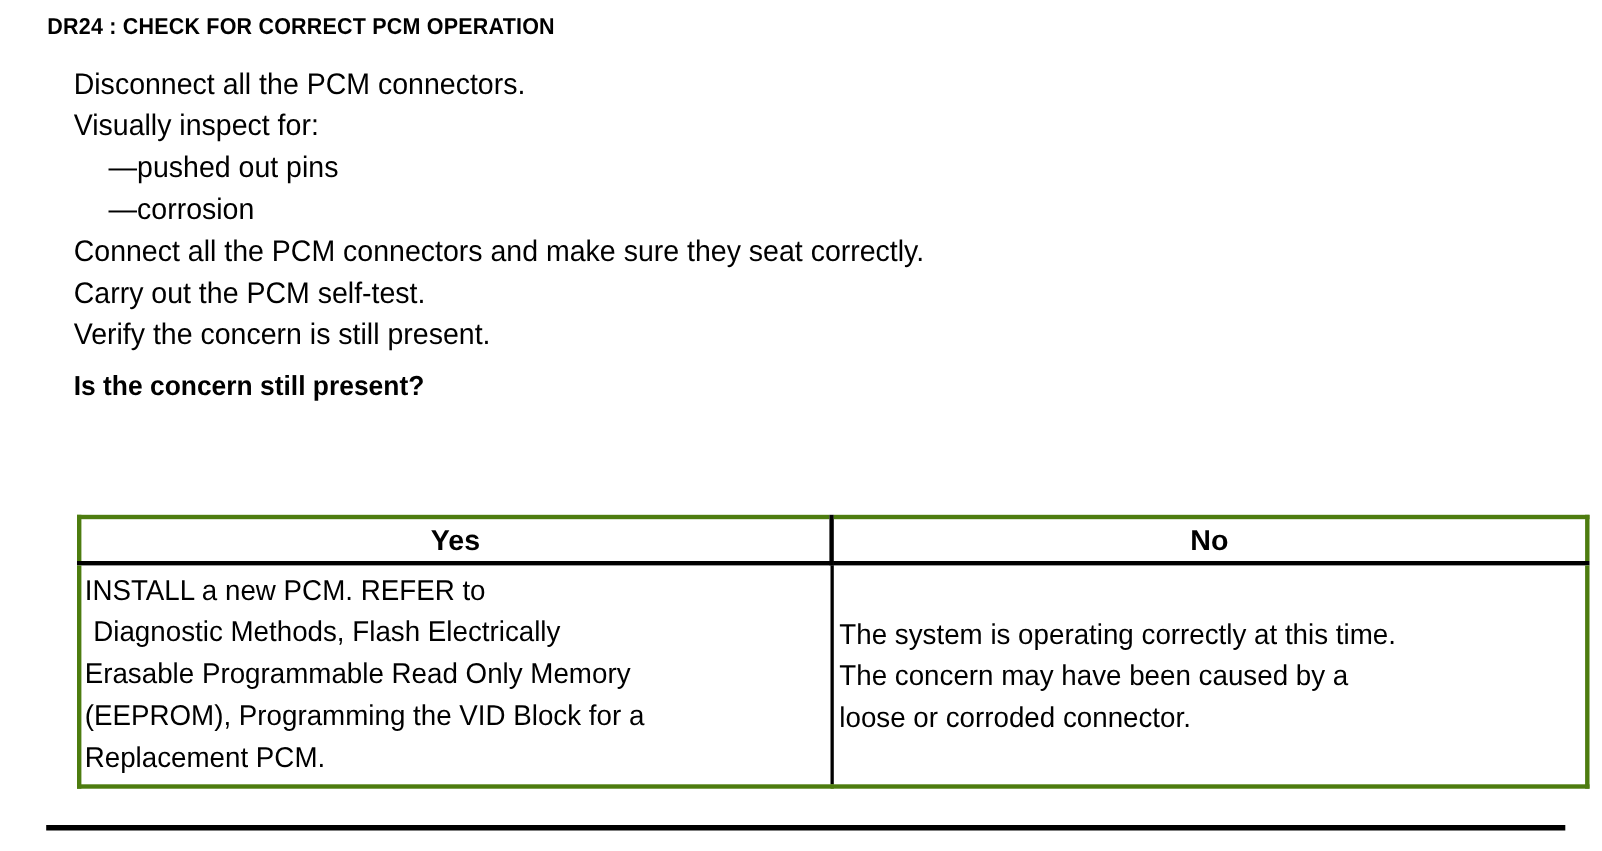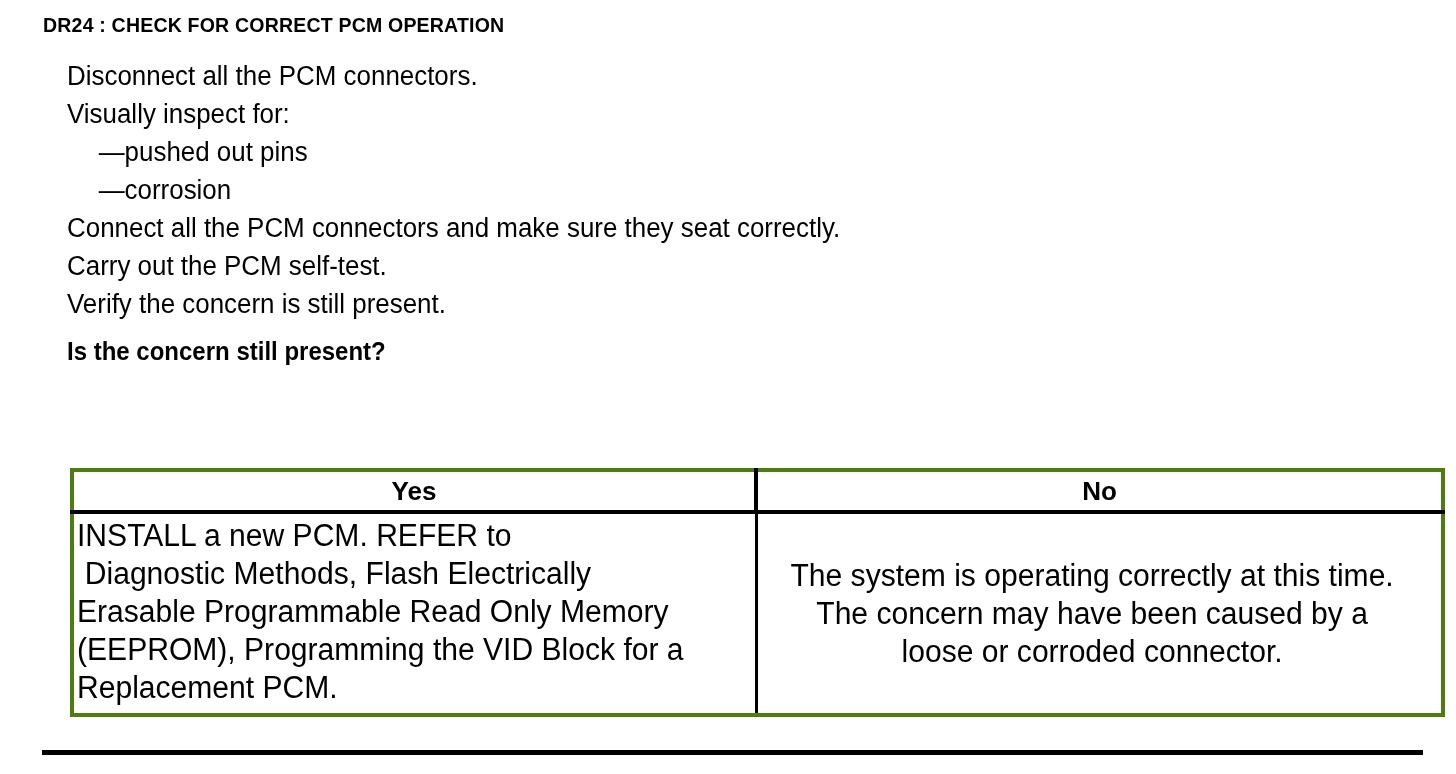--- a/index.html
+++ b/index.html
@@ -88,32 +88,31 @@
     height: 38px;
     padding: 0;
     vertical-align: middle;
     line-height: 30px;
   }
   .decision-table th.yes-head {
     border-right: 4px solid #000;
   }
   .decision-table td {
     padding: 0;
-    font-size: 31px;
+    font-size: 26px;
     line-height: 38px;
     vertical-align: top;
   }
   .decision-table td.cell-yes {
     border-right: 3px solid #000;
     padding: 3px 0 6px 3px;
   }
   .decision-table td.cell-no {
     vertical-align: middle;
     padding: 0 0 0 5px;
-    text-align: center;
   }
   .cell-line {
     white-space: nowrap;
     transform: scaleX(0.97);
     transform-origin: left top;
   }
   .cell-line.indent1 { padding-left: 8px; }
 
   
   .bottom-rule {

